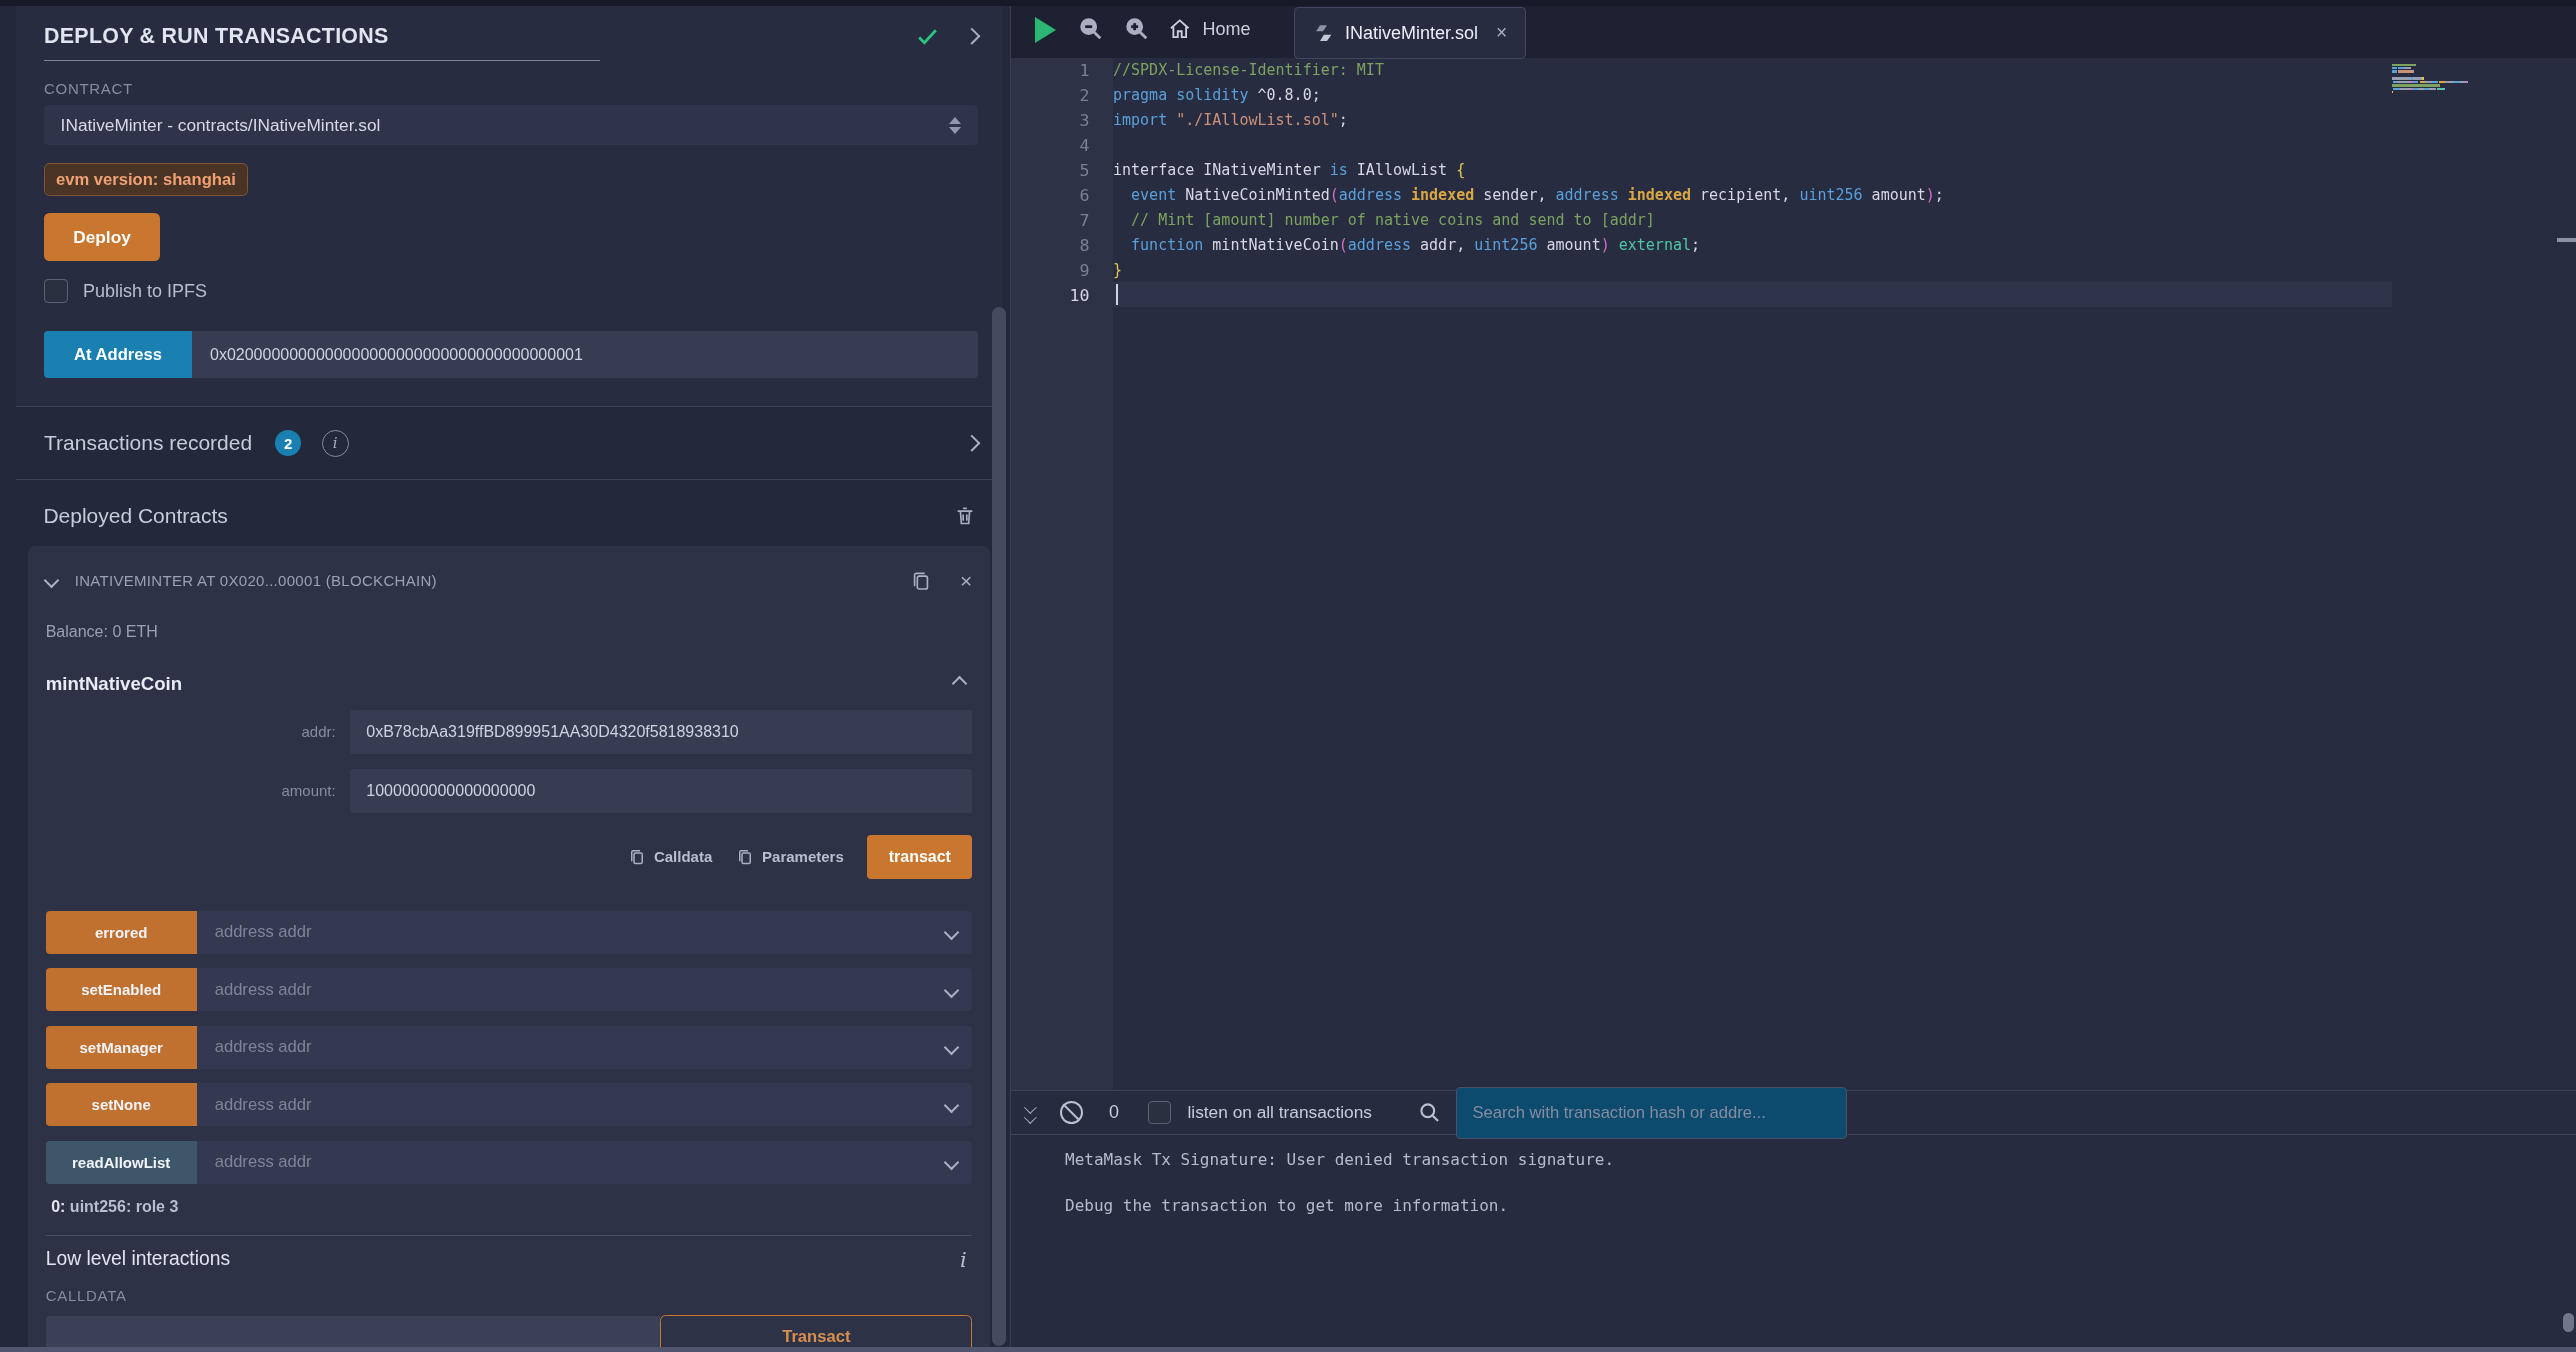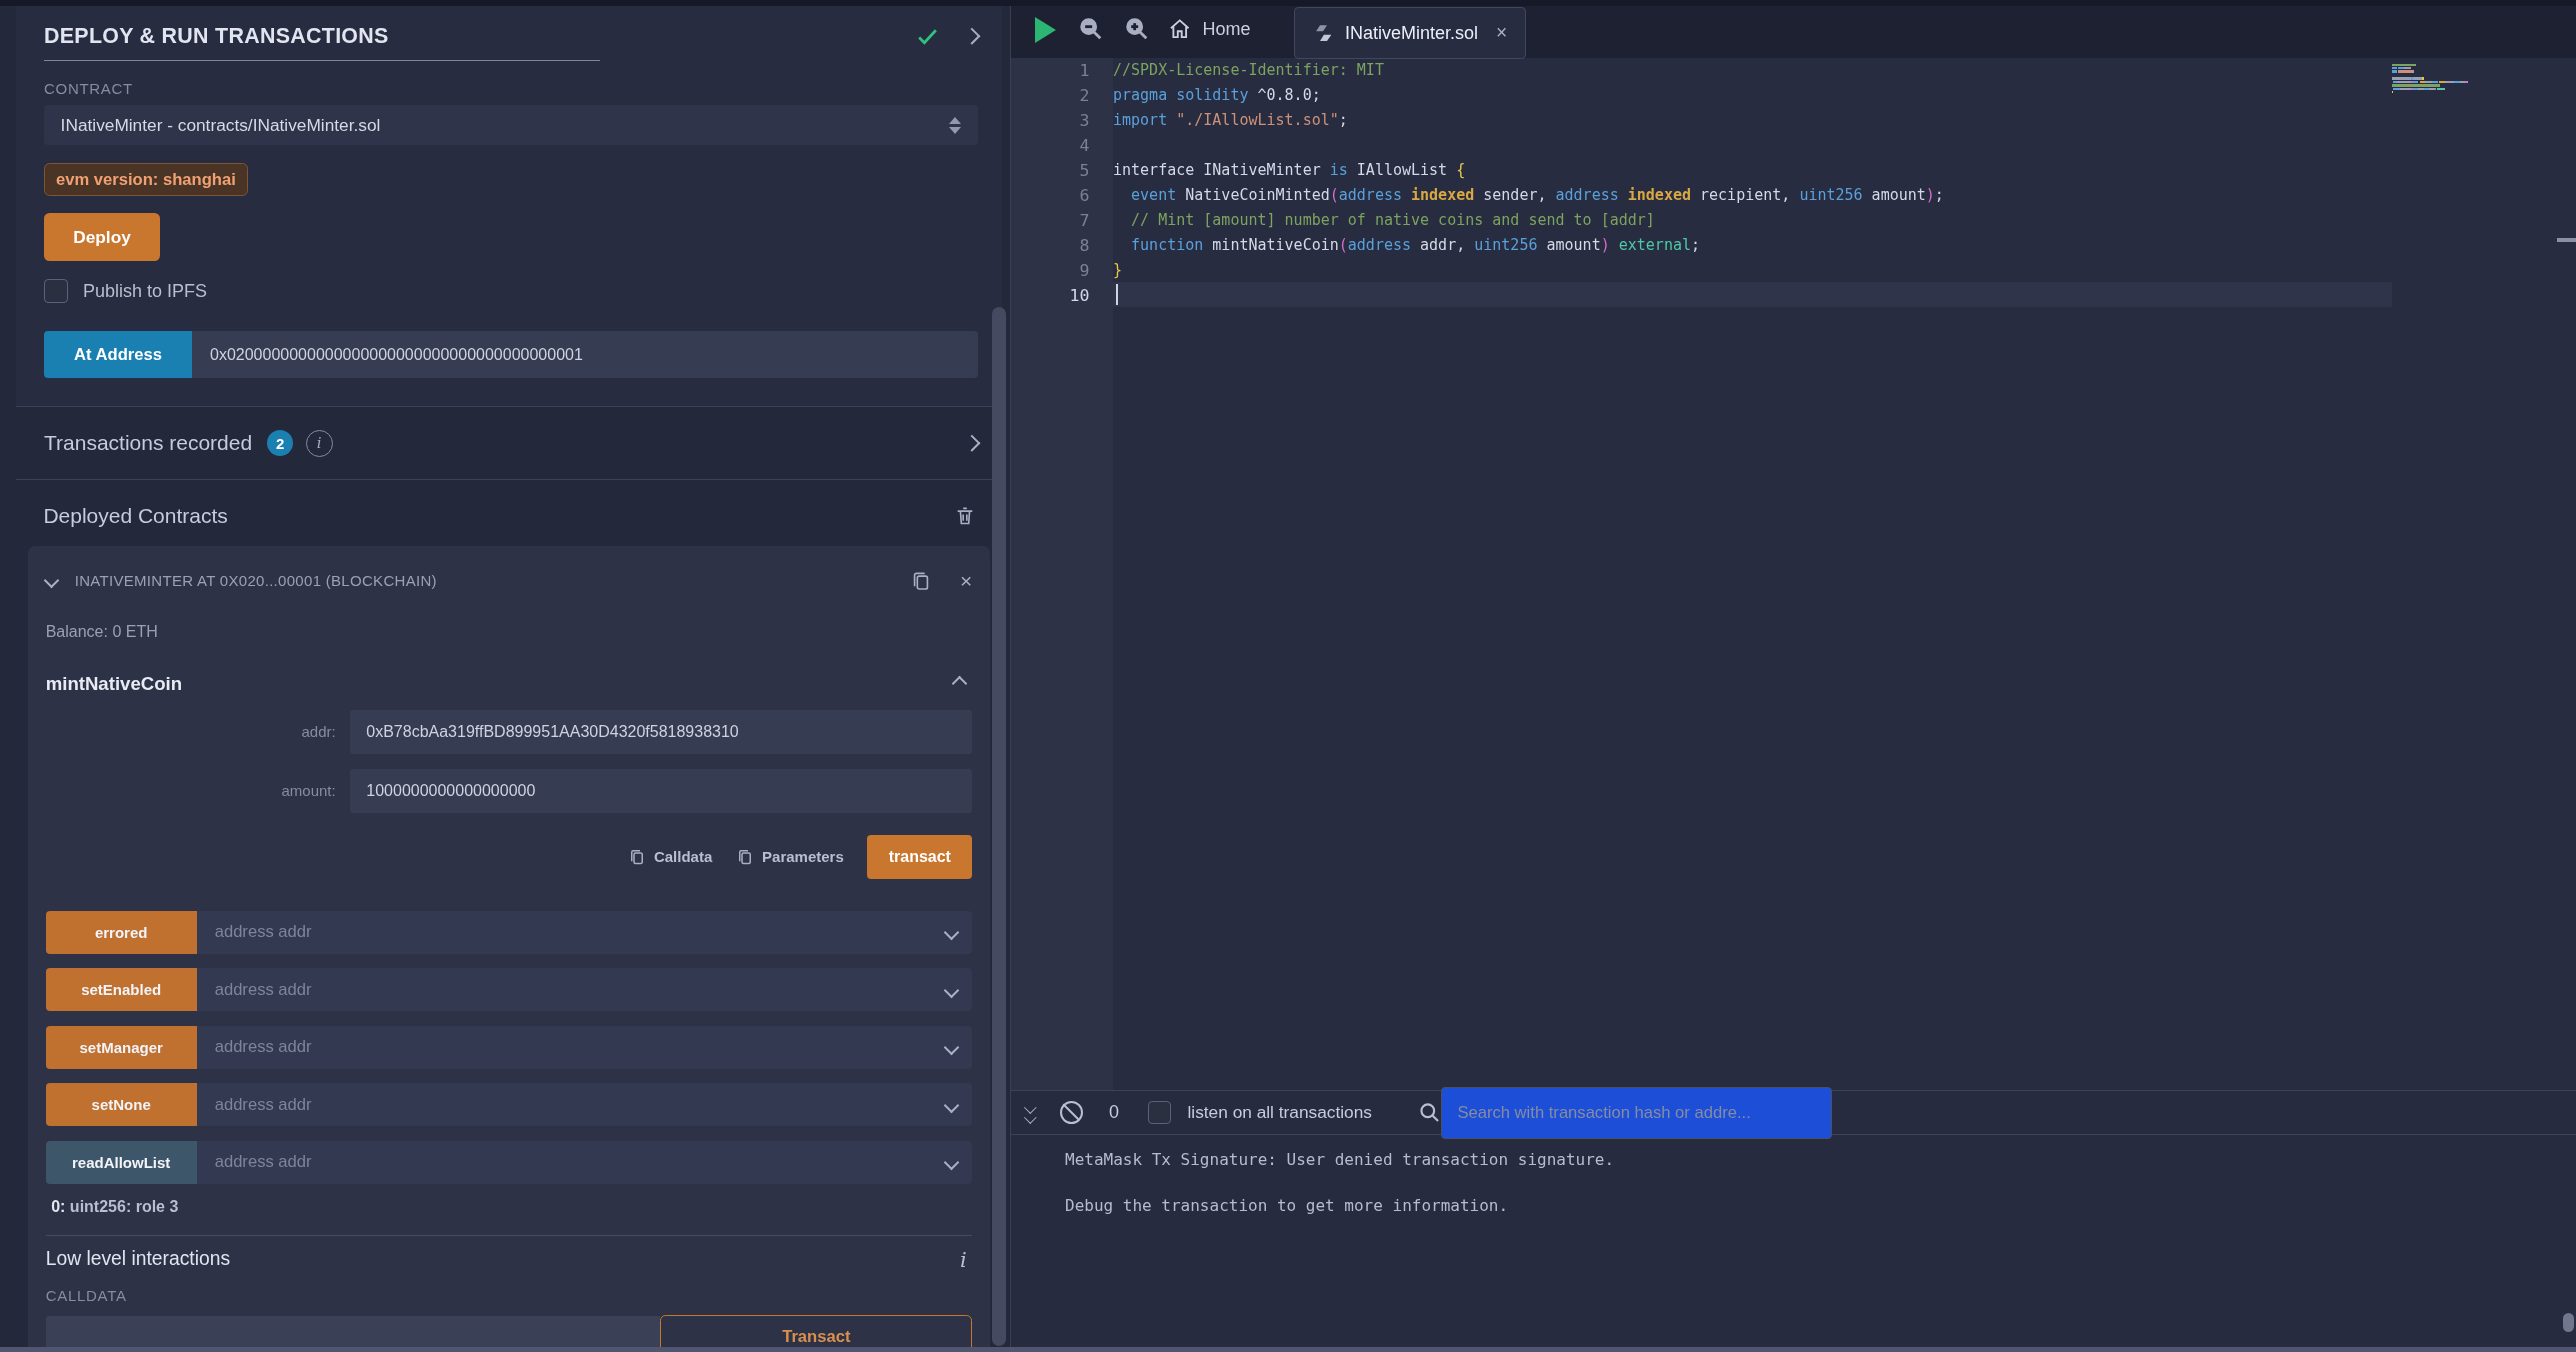--- a/index.html
+++ b/index.html
@@ -43,21 +43,21 @@
   .row-publish{margin-top:18px;display:flex;align-items:center;gap:15px;}
   .checkbox{width:22px;height:22px;border:1.4px solid #5c627a;border-radius:4.1px;background:#2b3040;}
   .publish-label{font-size:18px;color:#b9bfcf;}
   .row-ataddr{margin-top:28px;display:flex;height:47px;border-radius:4.1px;overflow:hidden;}
   .btn-ataddr{width:148px;background:#1a7fb1;border:none;color:#fff;font-size:16.6px;font-weight:bold;
               font-family:inherit;}
   .ataddr-input{flex:1;background:#363c52;border:none;outline:none;color:#cfd4e2;font-size:16px;
                 padding:0 18px;font-family:inherit;}
 
   .lp-tx{border-top:0.7px solid #3d4257;border-bottom:0.7px solid #3d4257;background:#23283b;
-         height:72px;display:flex;align-items:center;padding:0 24px 0 28px;}
+         height:72px;display:flex;align-items:center;padding:0 24px 0 28px;gap:8px;}
   .tx-label{font-size:21px;color:#c7ccdb;}
   .badge-count{margin-left:15px;width:26px;height:26px;border-radius:50%;background:#1a7fb1;color:#fff;
                font-size:15px;font-weight:bold;display:flex;align-items:center;justify-content:center;}
   .info-circle{margin-left:12.4px;width:25px;height:25px;border-radius:50%;border:1.4px solid #878ca0;
                color:#a7adc0;font-size:15px;display:flex;align-items:center;justify-content:center;
                font-family:"DejaVu Serif",serif;font-style:italic;}
   .lp-tx .chev-right{margin-left:auto;}
 
   .lp-deployed{background:#23283b;padding:0 12.4px 0 12.4px;height:912px;}
   .dep-head{display:flex;align-items:center;padding:23.5px 14px 18px 15px;}
@@ -148,21 +148,21 @@
             display:flex;align-items:center;}
   .dbl-chev{margin-left:15px;display:flex;flex-direction:column;gap:1.4px;}
   .dbl-chev .chev{width:7.6px;height:7.6px;border-width:1.7px;}
   .ban{margin-left:25px;width:19.3px;height:19.3px;border:2.1px solid #b9bfcf;border-radius:50%;position:relative;}
   .ban::after{content:"";position:absolute;left:-2.1px;top:8.3px;width:22px;height:2.1px;background:#b9bfcf;
               transform:rotate(45deg);}
   .term-count{margin-left:26px;font-size:18px;color:#c7ccdb;}
   .term-bar .checkbox{margin-left:29px;width:21px;height:21px;}
   .listen-label{margin-left:16.6px;font-size:17.3px;color:#c7ccdb;}
   .term-search-icon{margin-left:46px;}
-  .term-search{width:359px;height:32px;background:#1d4ed8;border:0.7px solid #4a5066;
+  .term-search{margin-left:15px;width:359px;height:32px;background:#0c4a6e;border:0.7px solid #4a5066;
                border-radius:4.1px;color:#ced3e2;font-size:16.6px;padding:9px 15px;outline:none;
                font-family:inherit;}
   .term-search::placeholder{color:#868ca0;}
   .term-body{position:relative;height:218px;}
   .term-lines{position:absolute;left:54px;top:15px;}
   .term-line{font-size:16px;color:#b6bccc;font-family:"DejaVu Sans Mono",monospace;margin-bottom:27px;}
   .term-scroll{position:absolute;right:2.8px;top:178px;width:11px;height:19.3px;border-radius:5.5px;
                background:#70768c;}
 </style>
 </head>

